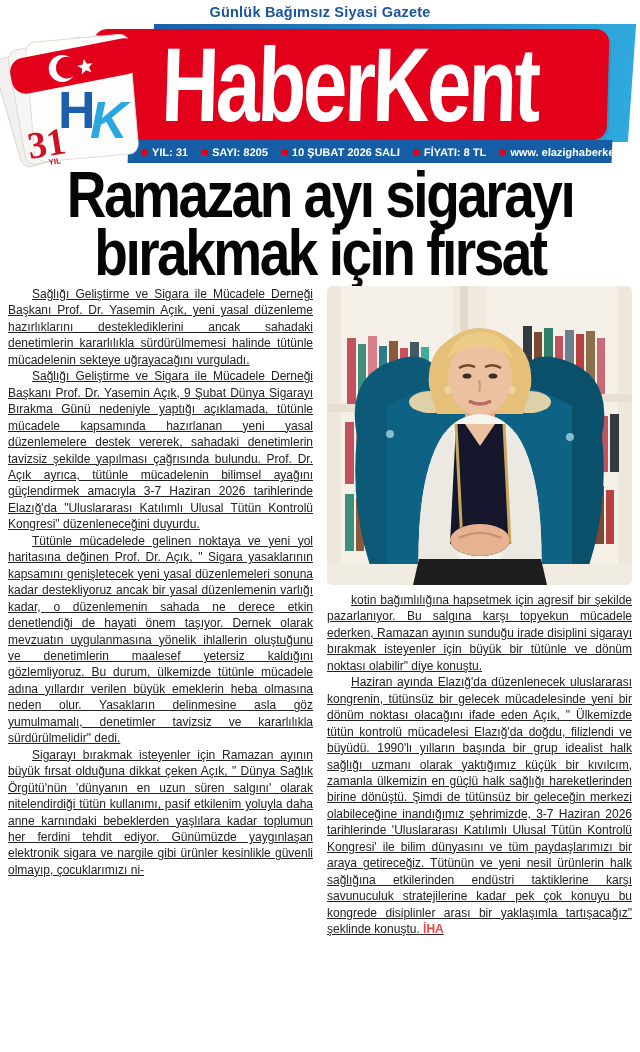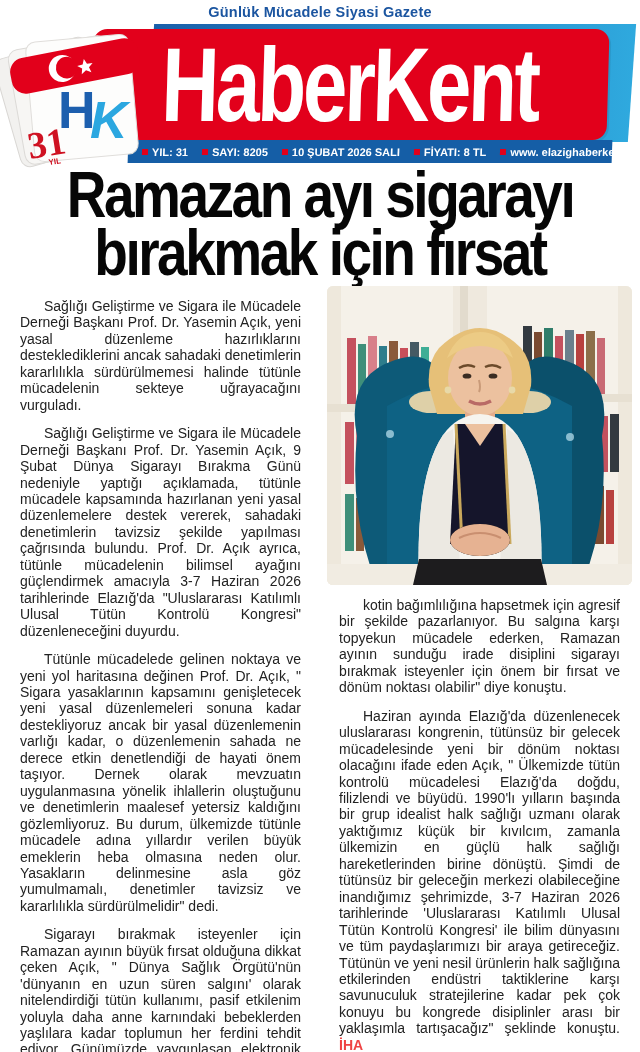--- a/index.html
+++ b/index.html
@@ -55,35 +55,35 @@
     transform:scale(1,1.18);transform-origin:top center;
   }
 
   
   .article{
     position:absolute;top:286px;left:8px;width:624px;height:766px;
     display:flex;gap:14px;overflow:hidden;
   }
   .col{width:305px;flex:0 0 305px;}
   .col p{
-    margin:12px;color:#222;font-size:14px;line-height:16.45px;
-    text-align:justify;text-indent:24px;
+    margin:0;color:#222;font-size:12px;line-height:16.45px;
+    text-align:justify;text-indent:24px;text-decoration:underline;
   }
   .agency{font-weight:bold;color:#ef4444;}
   .photo{
     width:305px;height:299px;margin-bottom:7px;border-radius:6px;overflow:hidden;
     background:#f3efe8;
   }
 </style>
 </head>
 <body>
 
 <div class="page">
 
-  <div class="tagline">Günlük Mücadele Siyasi Gazete</div>
+  <div class="tagline">Günlük Bağımsız Siyasi Gazete</div>
 
   <div class="masthead">
     <div class="blue-back"></div>
     <div class="red-box">
       <div class="title">HaberKent</div>
     </div>
 
     <div class="info-bar">
       <span class="info-item">
           <span class="bullet"></span>
@@ -252,18 +252,18 @@
             <path d="M132 252 q21 -10 42 0" stroke="#c98f70" stroke-width="2" fill="none"></path>
           </g>
 
           <g>
             <rect x="0" y="278" width="305" height="21" fill="#f1ece2"></rect>
             <path d="M86 299 l134 0 l-6 -26 l-122 0z" fill="#1d1c1e"></path>
           </g>
         </svg>
       </div>
 
-      <p>kotin bağımlılığına hapsetmek için agresif bir şekilde pazarlanıyor. Bu salgına karşı topyekun mücadele ederken, Ramazan ayının sunduğu irade disiplini sigarayı bırakmak isteyenler için önem bir fırsat ve dönüm noktası olabilir" diye konuştu.</p>
+      <p>kotin bağımlılığına hapsetmek için agresif bir şekilde pazarlanıyor. Bu salgına karşı topyekun mücadele ederken, Ramazan ayının sunduğu irade disiplini sigarayı bırakmak isteyenler için büyük bir tütünle ve dönüm noktası olabilir" diye konuştu.</p>
       <p><span>Haziran ayında Elazığ'da düzenlenecek uluslararası kongrenin, tütünsüz bir gelecek mücadelesinde yeni bir dönüm noktası olacağını ifade eden Açık, " Ülkemizde tütün kontrolü mücadelesi Elazığ'da doğdu, filizlendi ve büyüdü. 1990'lı yılların başında bir grup idealist halk sağlığı uzmanı olarak yaktığımız küçük bir kıvılcım, zamanla ülkemizin en güçlü halk sağlığı hareketlerinden birine dönüştü. Şimdi de tütünsüz bir geleceğin merkezi olabileceğine inandığımız şehrimizde, 3-7 Haziran 2026 tarihlerinde 'Uluslararası Katılımlı Ulusal Tütün Kontrolü Kongresi' ile bilim dünyasını ve tüm paydaşlarımızı bir araya getireceğiz. Tütünün ve yeni nesil ürünlerin halk sağlığına etkilerinden endüstri taktiklerine karşı savunuculuk stratejilerine kadar pek çok konuyu bu kongrede disiplinler arası bir yaklaşımla tartışacağız" şeklinde konuştu.</span> <span class="agency">İHA</span></p>
     </div>
   </div>
 
 </div>
 
 </body></html>

